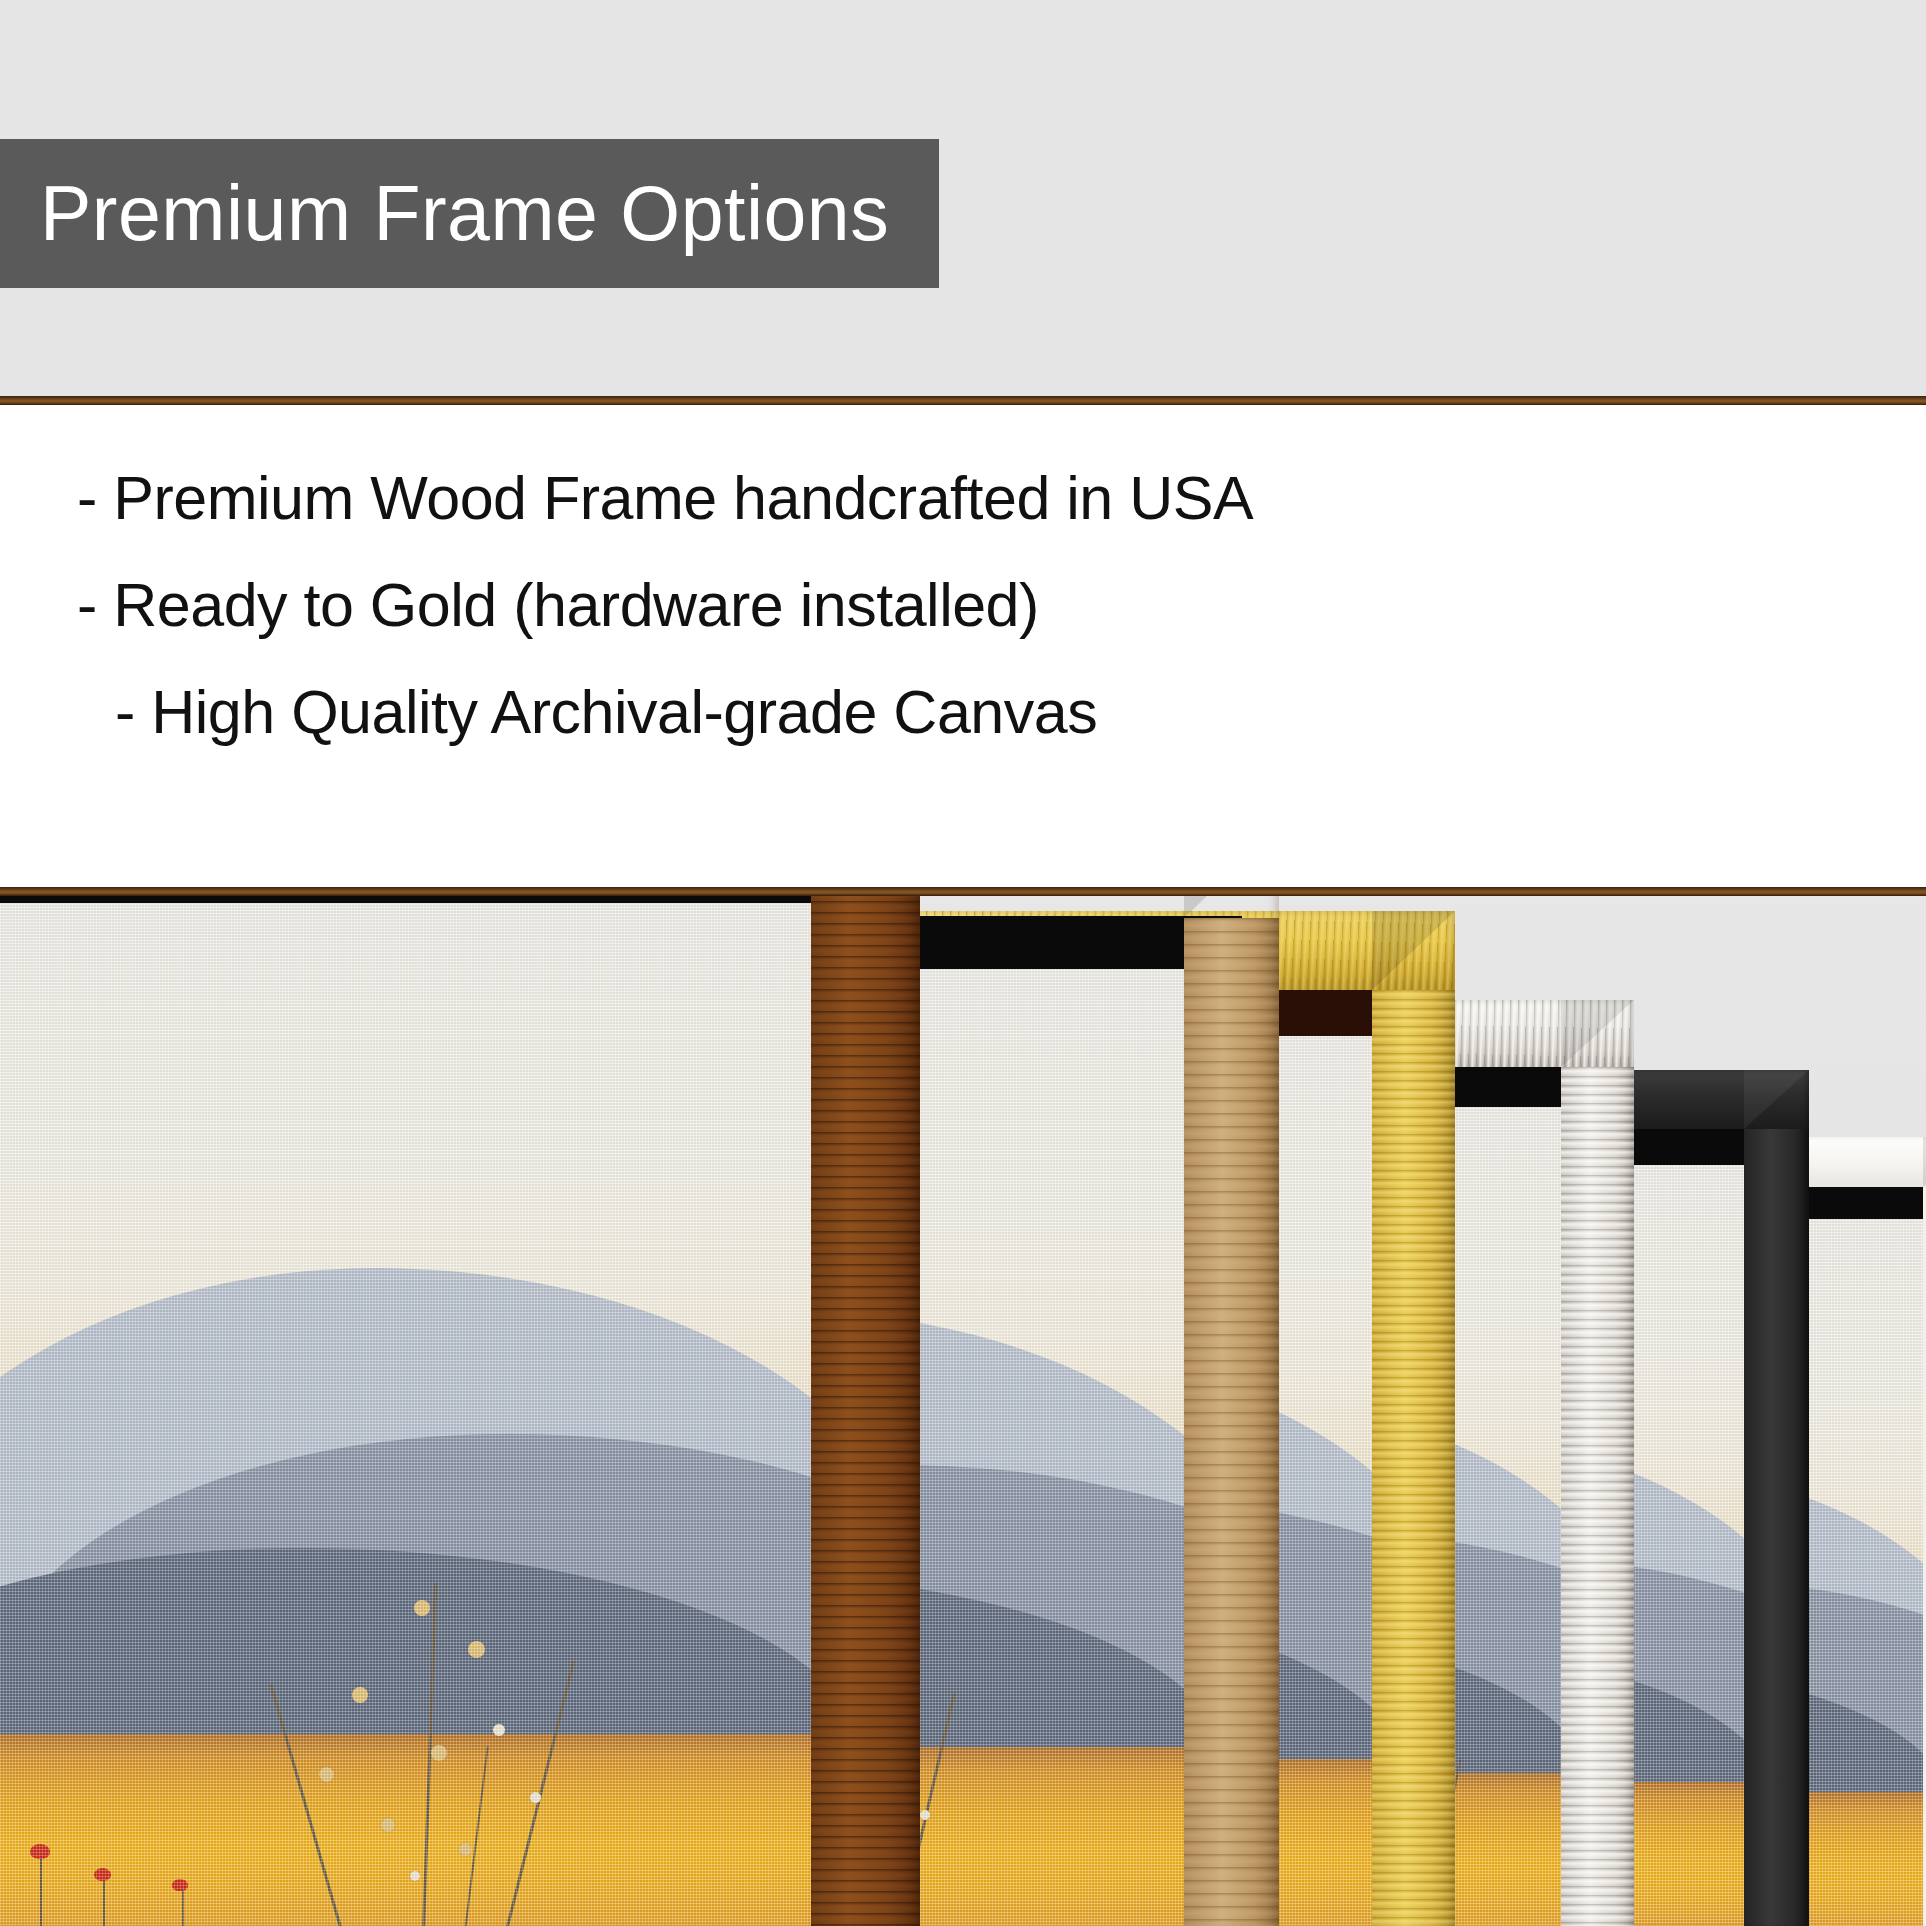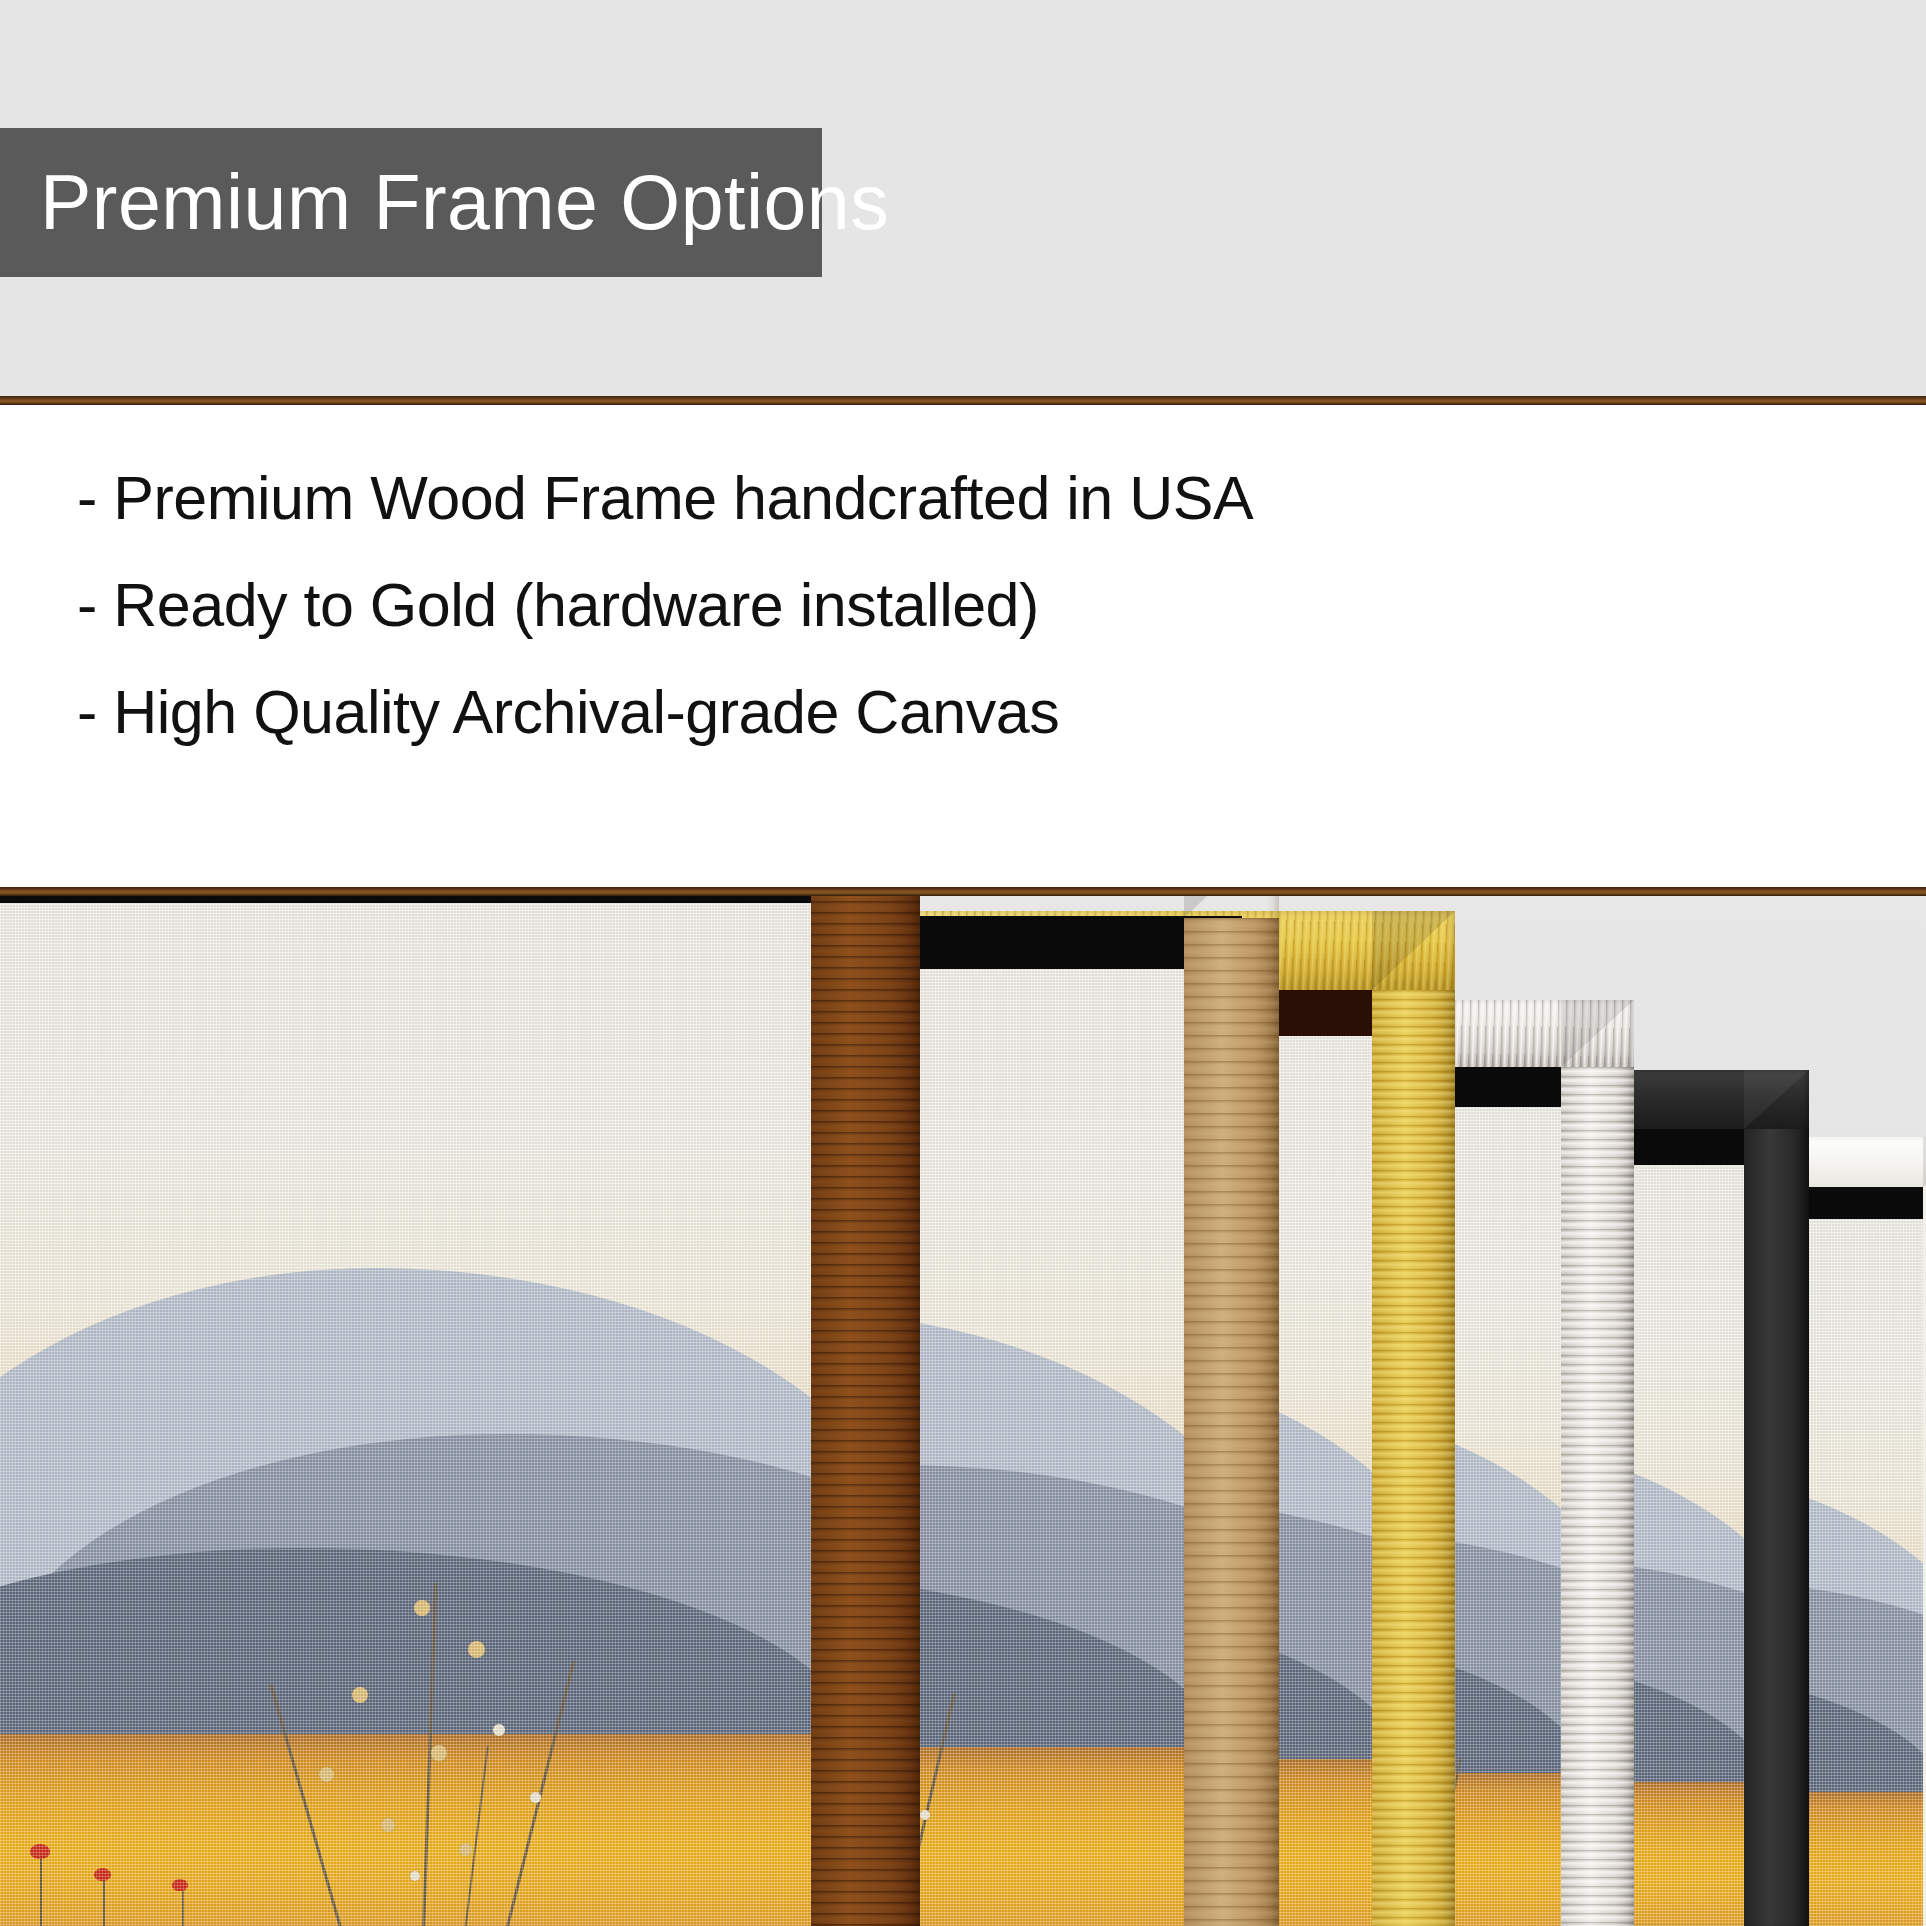--- a/index.html
+++ b/index.html
@@ -20,22 +20,22 @@
   .top-band {
     position: absolute;
     left: 0; top: 0;
     width: 1927px;
     height: 396px;
     background: #e5e5e5;
   }
   .title-box {
     position: absolute;
     left: 0;
-    top: 128px;
-    width: 822px;
+    top: 139px;
+    width: 939px;
     height: 149px;
     background: #5a5a5a;
     display: flex;
     align-items: center;
   }
   .title-text {
     color: #ffffff;
     font-size: 77px;
     font-weight: 400;
     letter-spacing: 0.5px;
@@ -78,21 +78,21 @@
     left: 77px;
     font-size: 61px;
     color: #111111;
     white-space: nowrap;
     font-family: "Liberation Sans", sans-serif;
     letter-spacing: -0.5px;
     line-height: 1;
   }
   .bullet-0 { top: 63px; }
   .bullet-1 { top: 170px; }
-  .bullet-2 { top: 277px; }
+  .bullet-2 { top: 277px; margin-left: 38px; }
   .bullet-3 { top: 384px; }
 
   
   .showcase {
     position: absolute;
     left: 0;
     top: 896px;
     width: 1927px;
     height: 1031px;
     background: linear-gradient(to bottom, #e7e7e7 0%, #e3e3e3 55%, #e0e0e0 100%);

